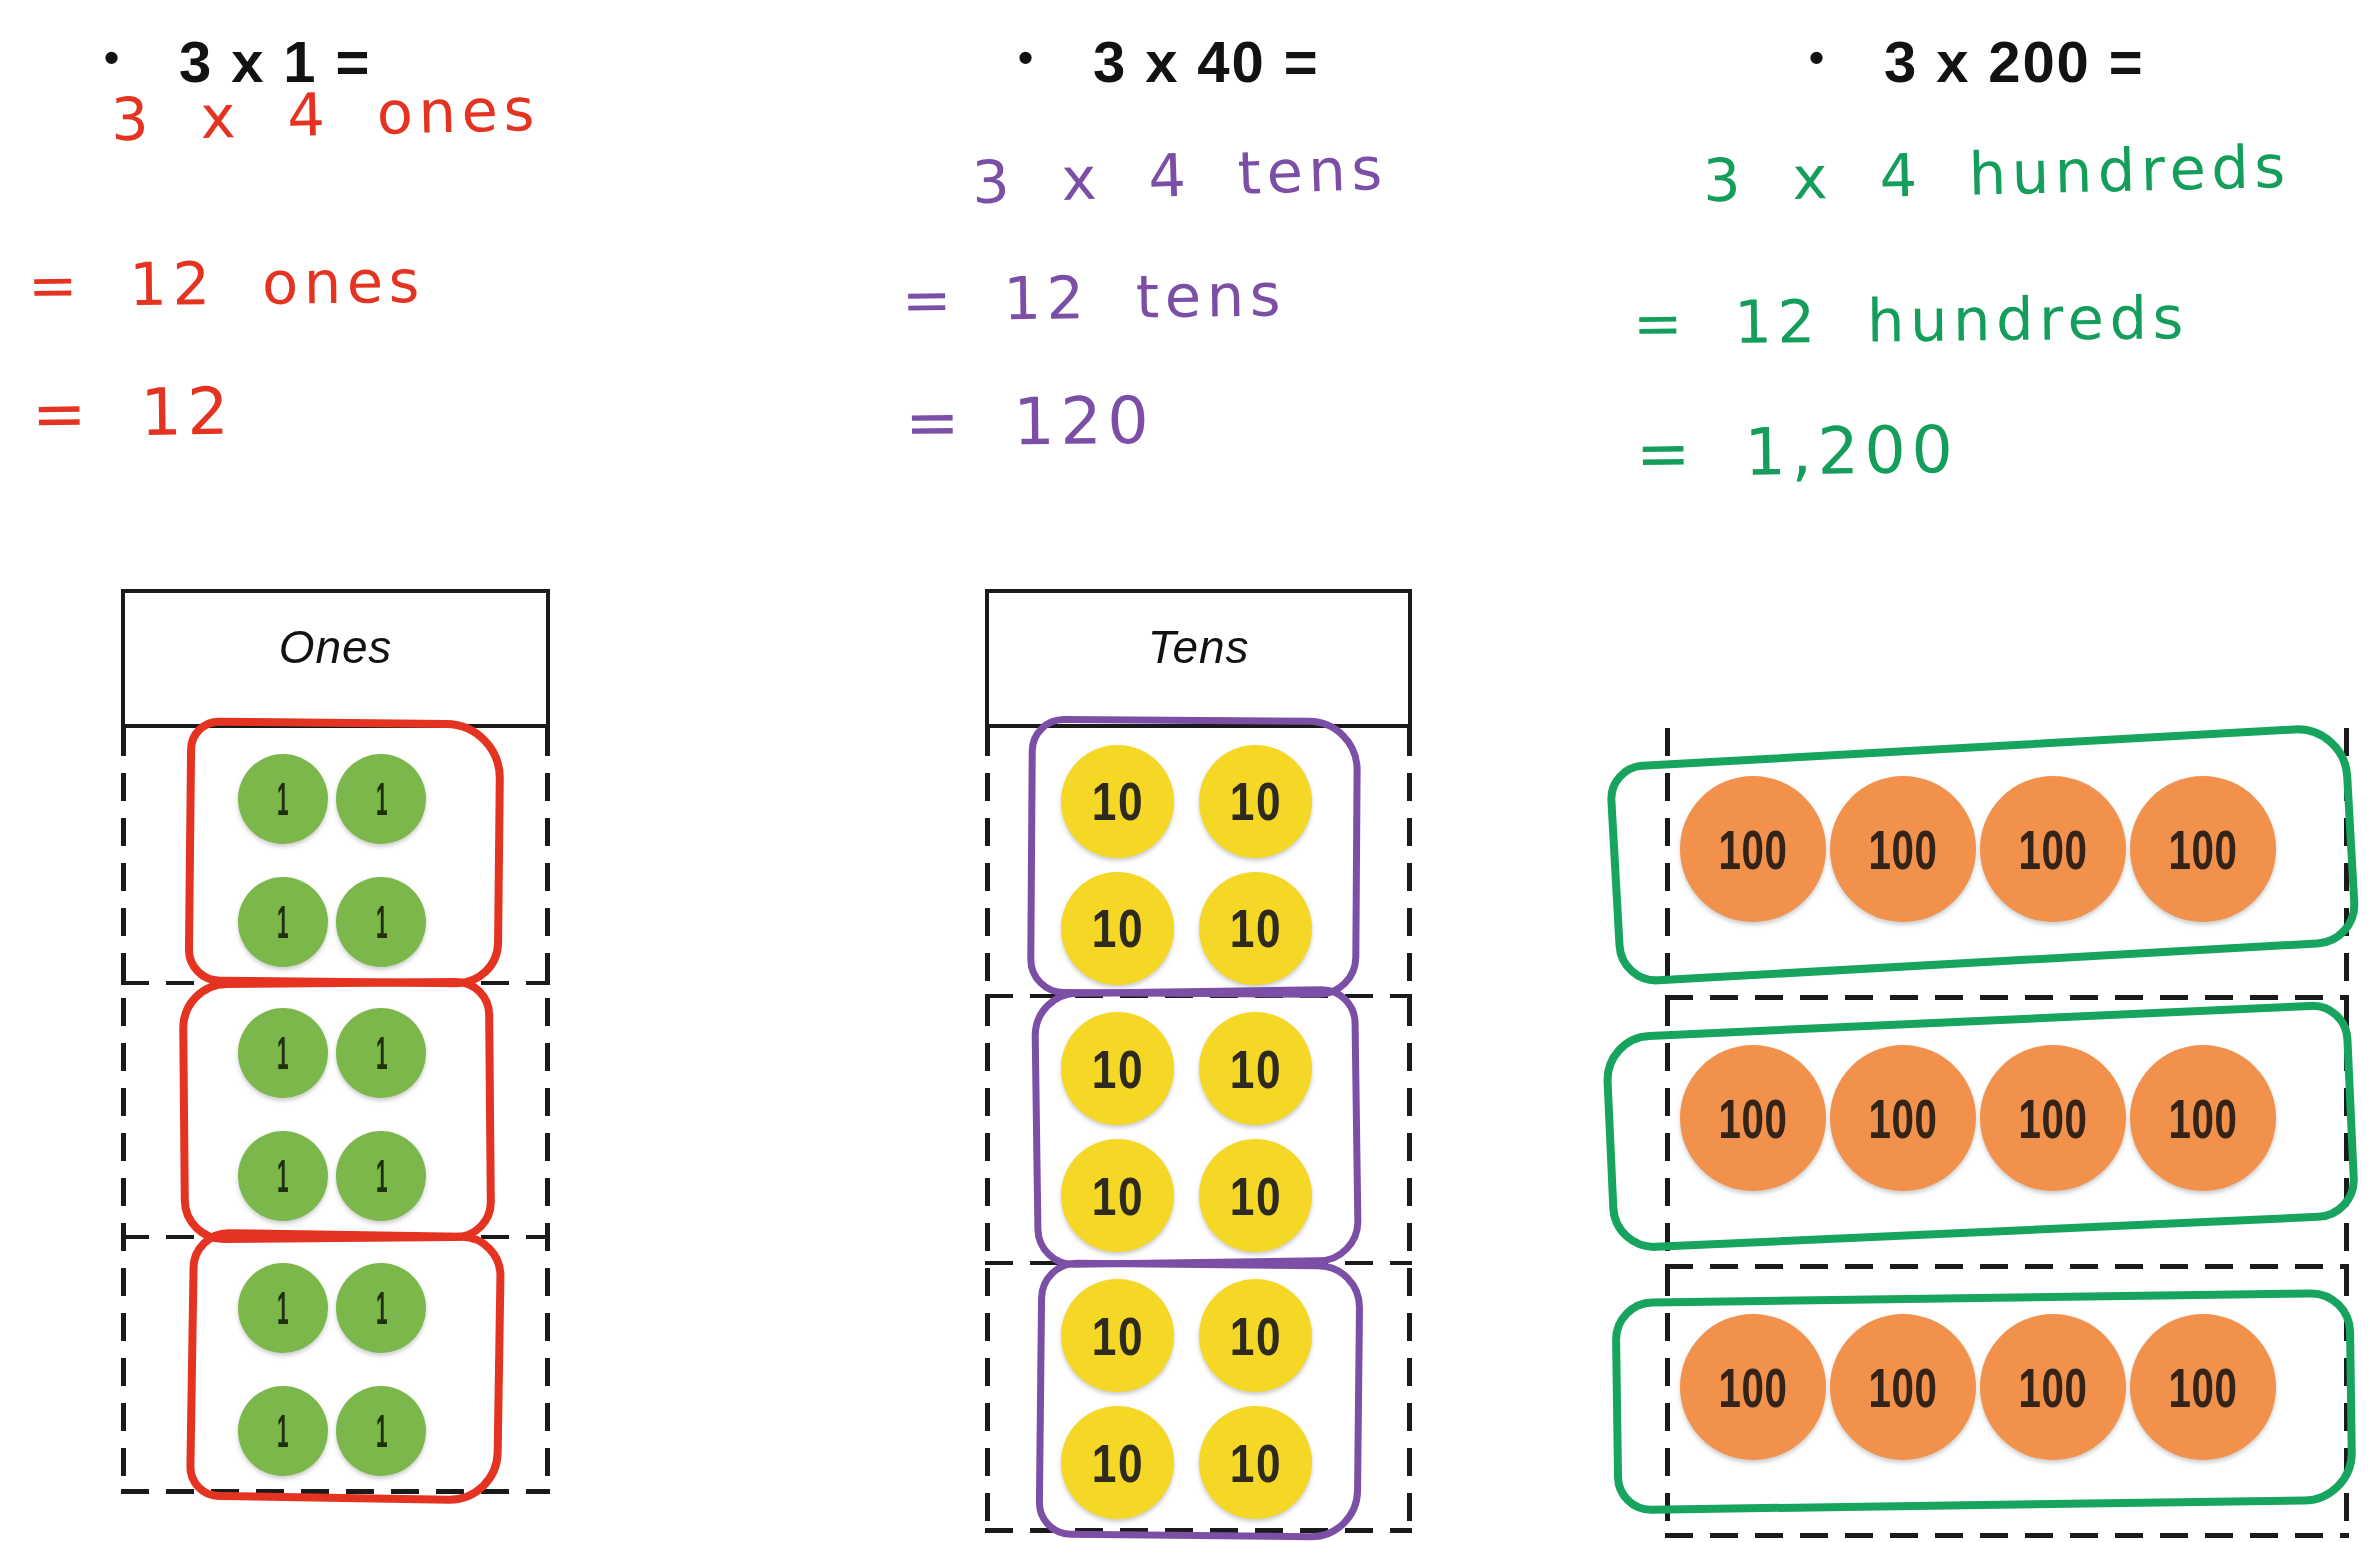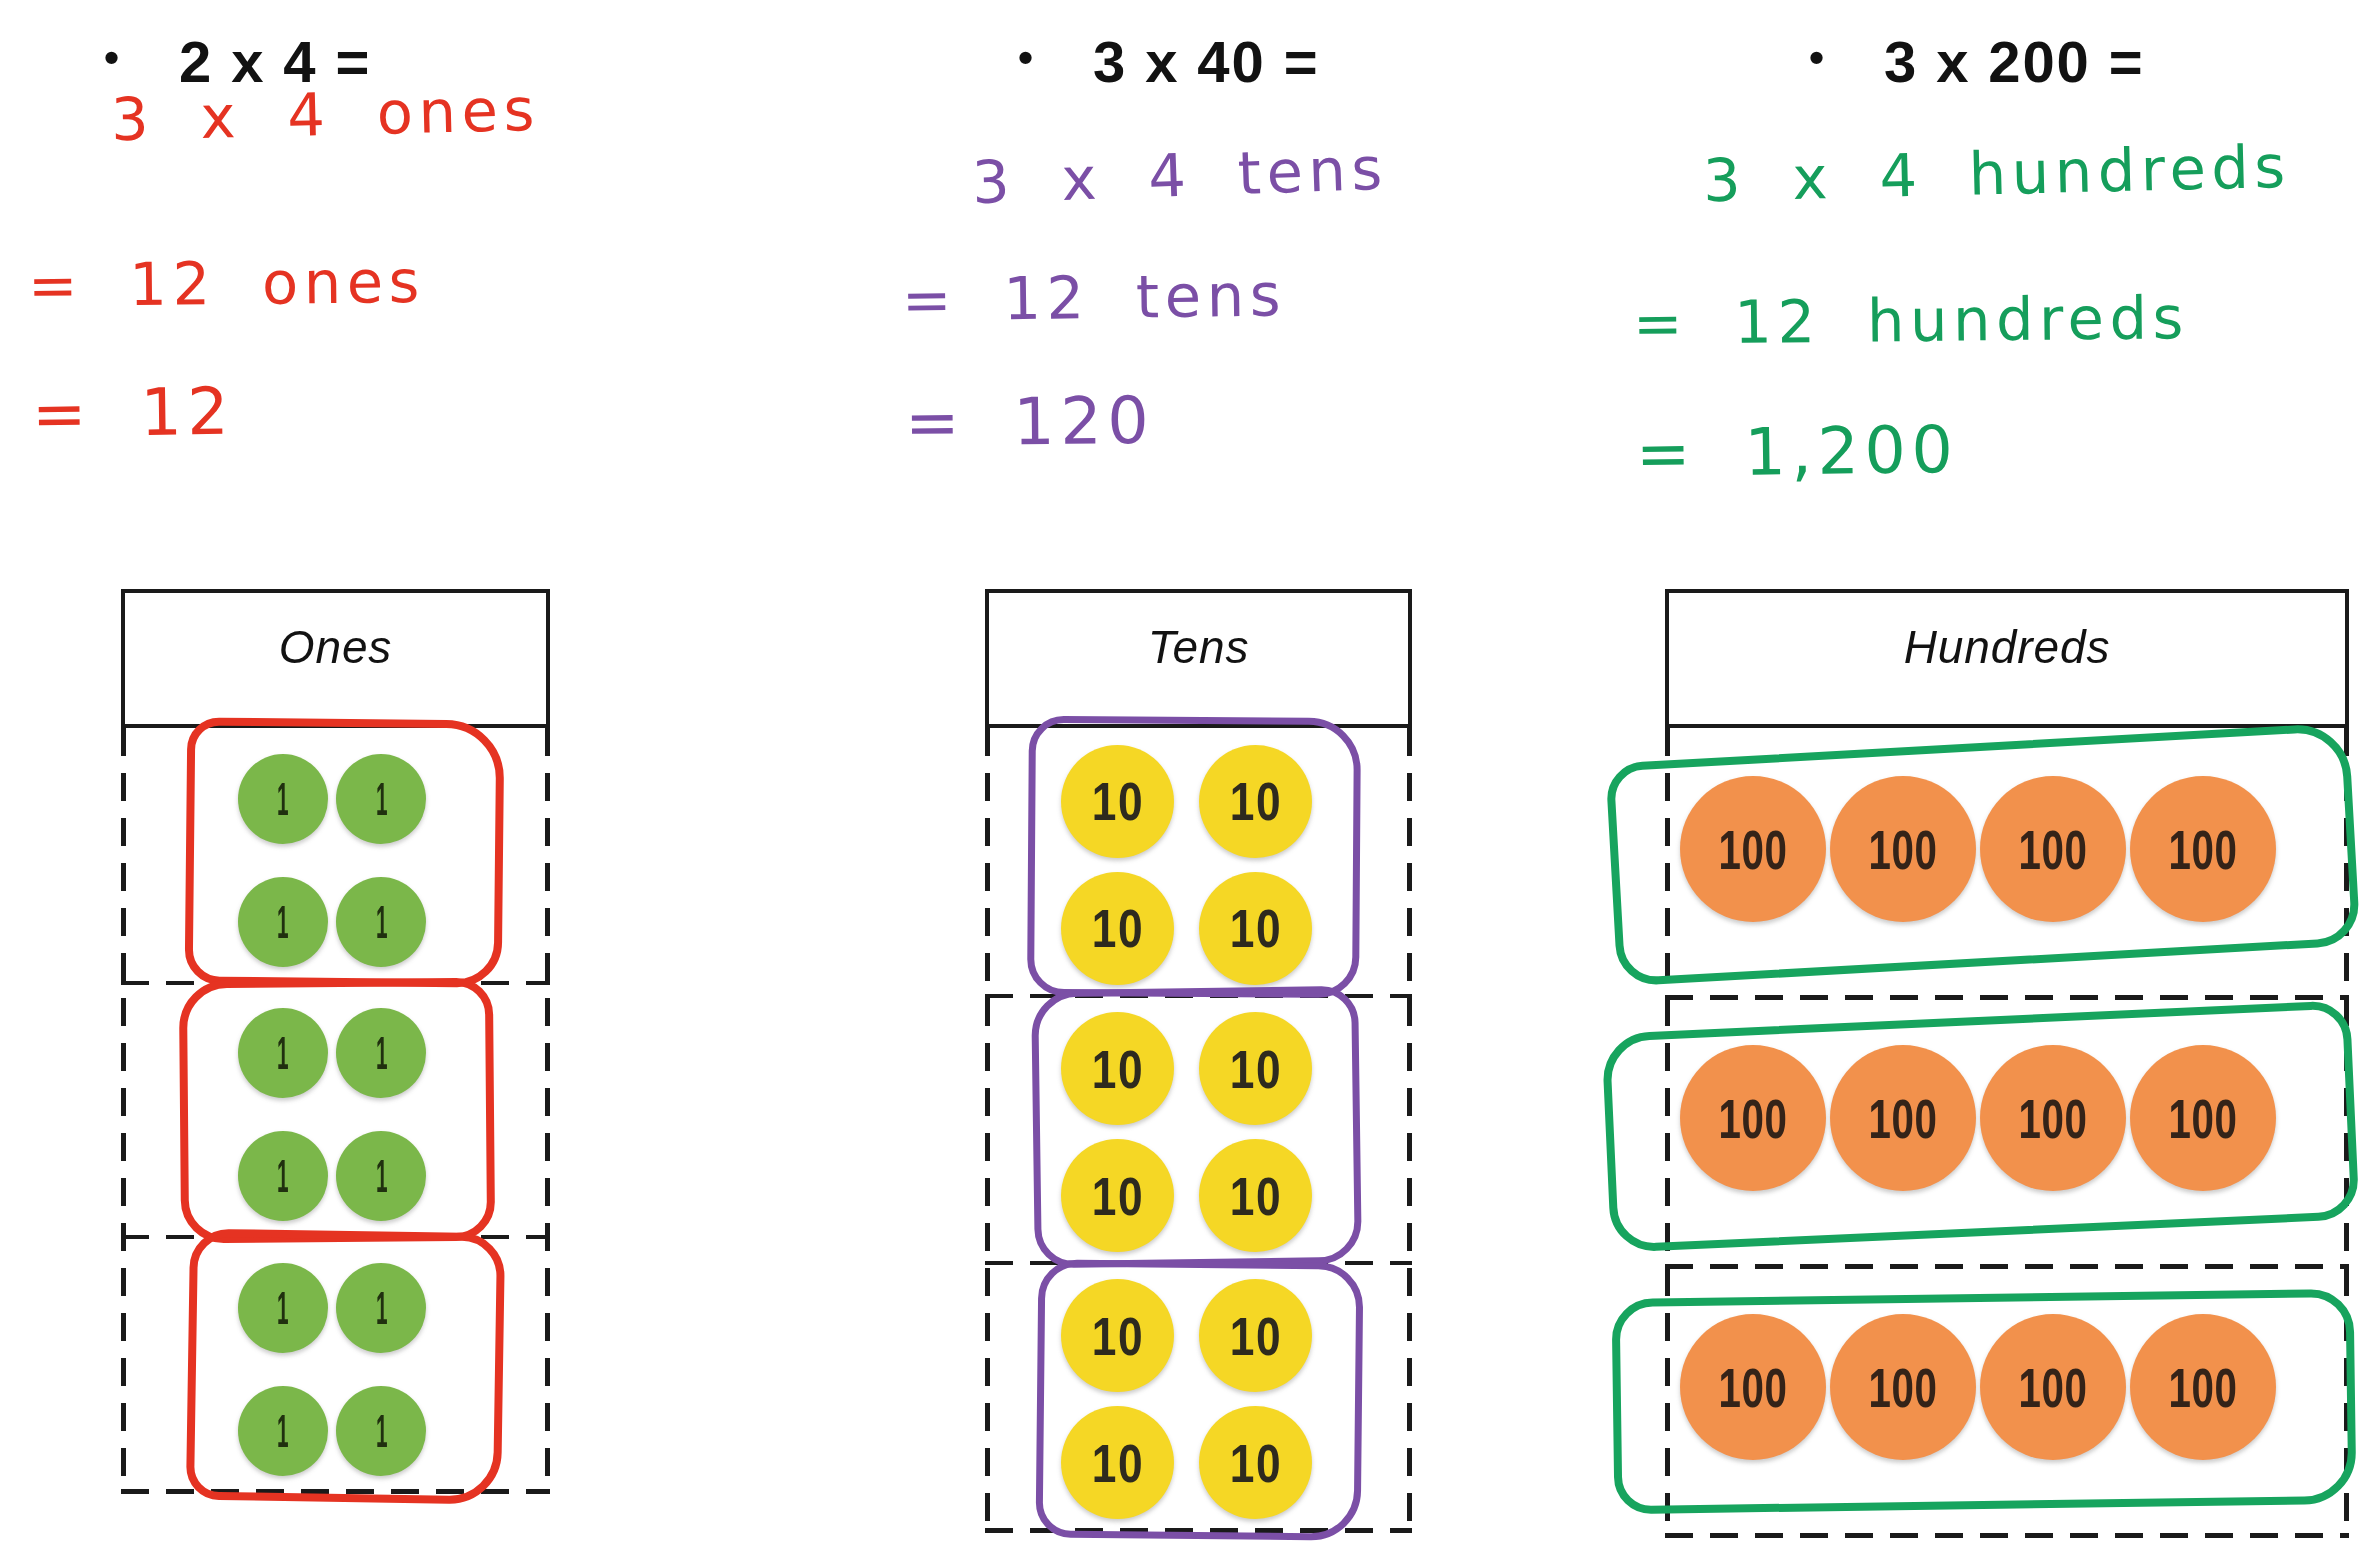--- a/index.html
+++ b/index.html
@@ -60,21 +60,21 @@
   .loop-purple{border:7.4px solid #7b4fa6;}
   .loop-green{border:8.3px solid #17a45e;}
 </style>
 </head>
 <body>
 
 <div id="slide">
 
   <div class="heading" style="left:104px;top:28px;">
     <span class="bullet">•</span>
-    <span>2 x 4 =</span>
+    <span>3 x 1 =</span>
   </div>
   <div class="hand ink-red" style="left:111px;top:80px;transform:rotate(-1.4deg);">3 x 4 ones</div>
   <div class="hand ink-red" style="left:28px;top:249px;transform:rotate(-0.6deg);">= 12 ones</div>
   <div class="hand ink-red hand-lg" style="left:32px;top:375px;transform:rotate(-0.8deg);">= 12</div>
 
   <div class="heading" style="left:1018px;top:28px;">
     <span class="bullet">•</span>
     <span>3 x 40 =</span>
   </div>
   <div class="hand ink-purple" style="left:972px;top:141px;transform:rotate(-2deg);">3 x 4 tens</div>
@@ -211,23 +211,20 @@
           <div class="counter">
               <span>10</span>
             </div>
         </div>
         <div class="cell-sep"></div>
       </div>
     </div>
   </div>
 
   <div class="chart hundreds" style="left:1665px;top:589px;width:684px;height:946px;">
-    <div class="chart-header">
-      <span class="chart-title">Hundreds</span>
-    </div>
     <div class="chart-body">
       <div class="vline left"></div>
       <div class="vline right"></div>
       <div class="cell">
         <div class="loop loop-green" style="left:-54px;top:15px;width:744px;height:223px;border-radius:37px 54px 43px 41px;transform:rotate(-3.2deg);"></div>
         <div class="grid grid-1x4">
           <div class="counter">
               <span>100</span>
             </div>
           <div class="counter">

